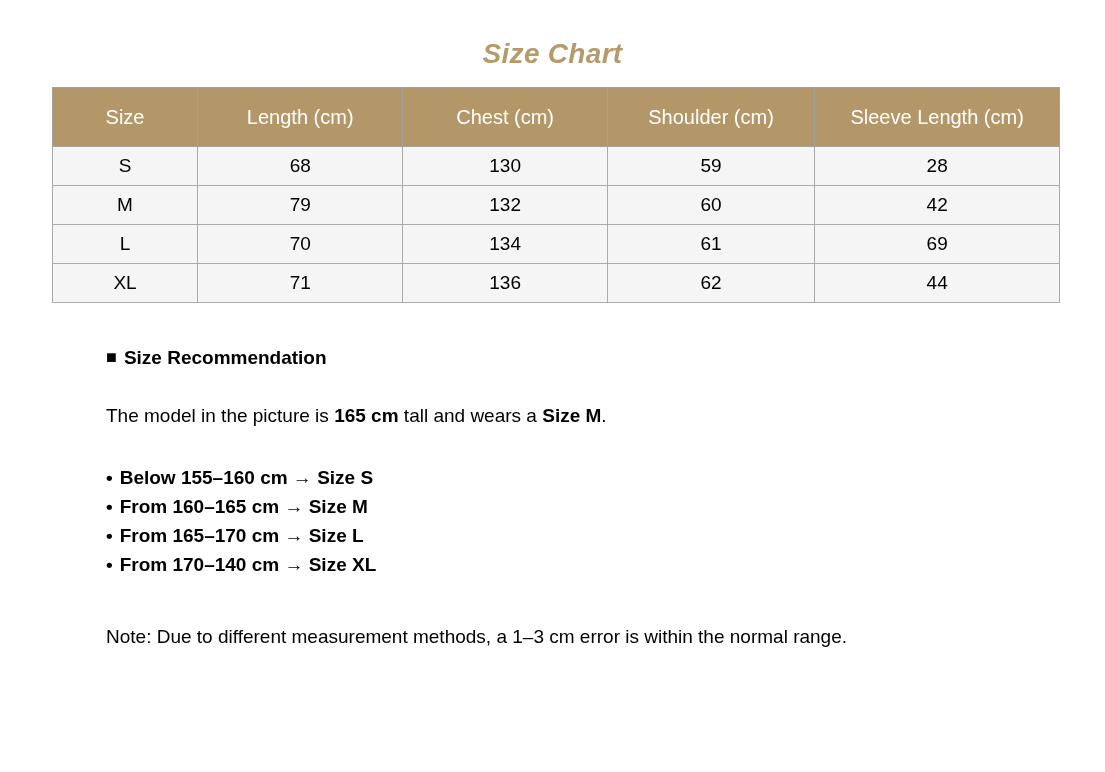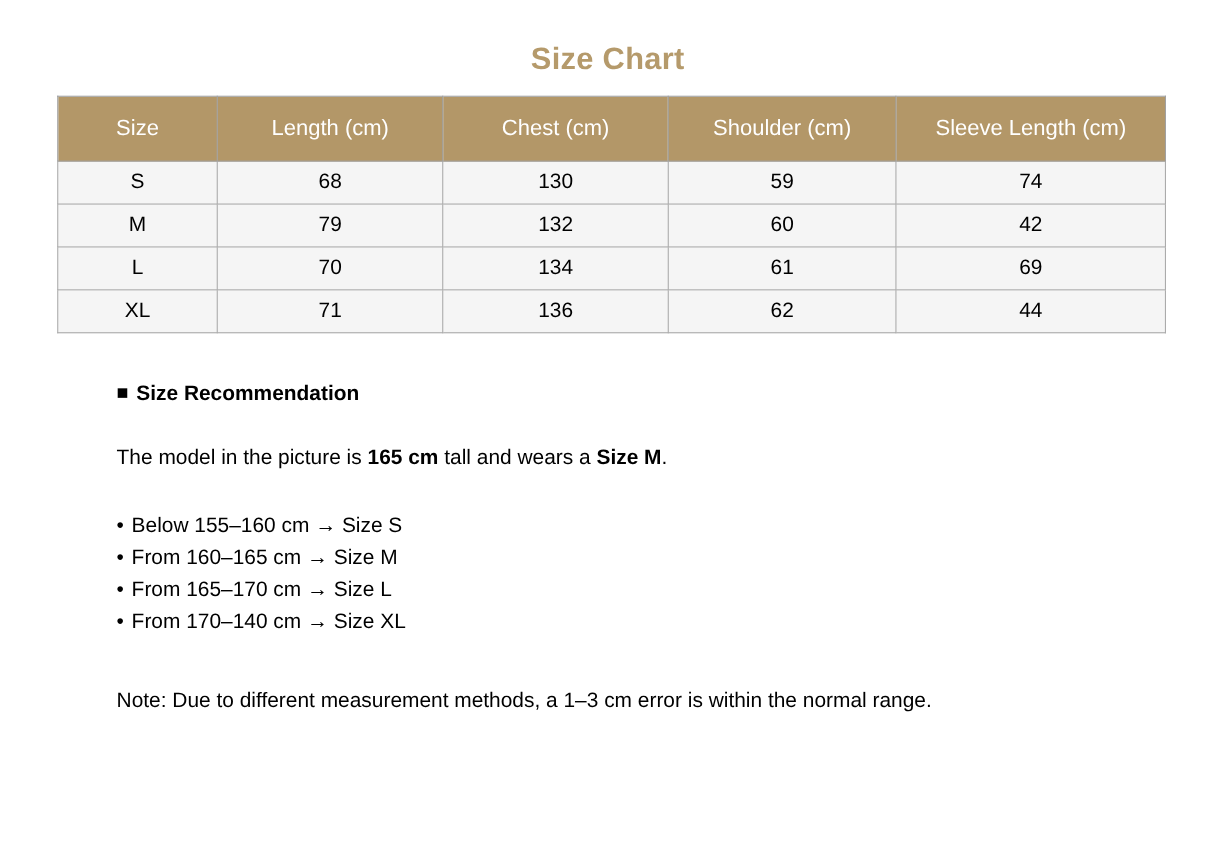--- a/index.html
+++ b/index.html
@@ -9,20 +9,21 @@
     color: #000000;
   }
   .page { position: relative; width: 1105px; height: 772px; overflow: hidden; background: #ffffff; }
 
   .title {
     margin: 0; padding-top: 38px;
     text-align: center;
     font-size: 28px; font-weight: 700;
     color: #b59a6b;
     letter-spacing: 0.3px;
+    font-style: italic;
   }
 
   .size-table {
     border-collapse: collapse;
     table-layout: fixed;
     margin: 17px 0 0 52px;
     width: 1008px;
   }
   .size-table th {
     background: #b39768;
@@ -52,21 +53,21 @@
   .content {
     margin: 45px 0 0 106px;
     width: 920px;
     font-size: 19px;
     line-height: 20px;
   }
   .content p { margin: 0; }
   .sq { font-size: 18px; margin-right: 7px; position: relative; top: -1px; }
   .sec-heading { font-weight: 700; }
   .model-line { margin-top: 38px !important; }
-  .bullets { margin-top: 37px; line-height: 29px; }
+  .bullets { margin-top: 37px; line-height: 29px; font-weight: bold; }
   .dot { margin-right: 7px; }
   .please-note { margin-top: 30px !important; line-height: 29px; }
   .final-note { margin-top: 48px !important; }
 </style>
 </head>
 <body>
 
 <div class="page">
 
   <h1 class="title">Size Chart</h1>
@@ -87,21 +88,21 @@
         <th>Shoulder (cm)</th>
         <th>Sleeve Length (cm)</th>
       </tr>
     </thead>
     <tbody>
       <tr>
         <td>S</td>
         <td>68</td>
         <td>130</td>
         <td>59</td>
-        <td>74</td>
+        <td>28</td>
       </tr>
       <tr>
         <td>M</td>
         <td>79</td>
         <td>132</td>
         <td>60</td>
         <td>42</td>
       </tr>
       <tr>
         <td>L</td>

